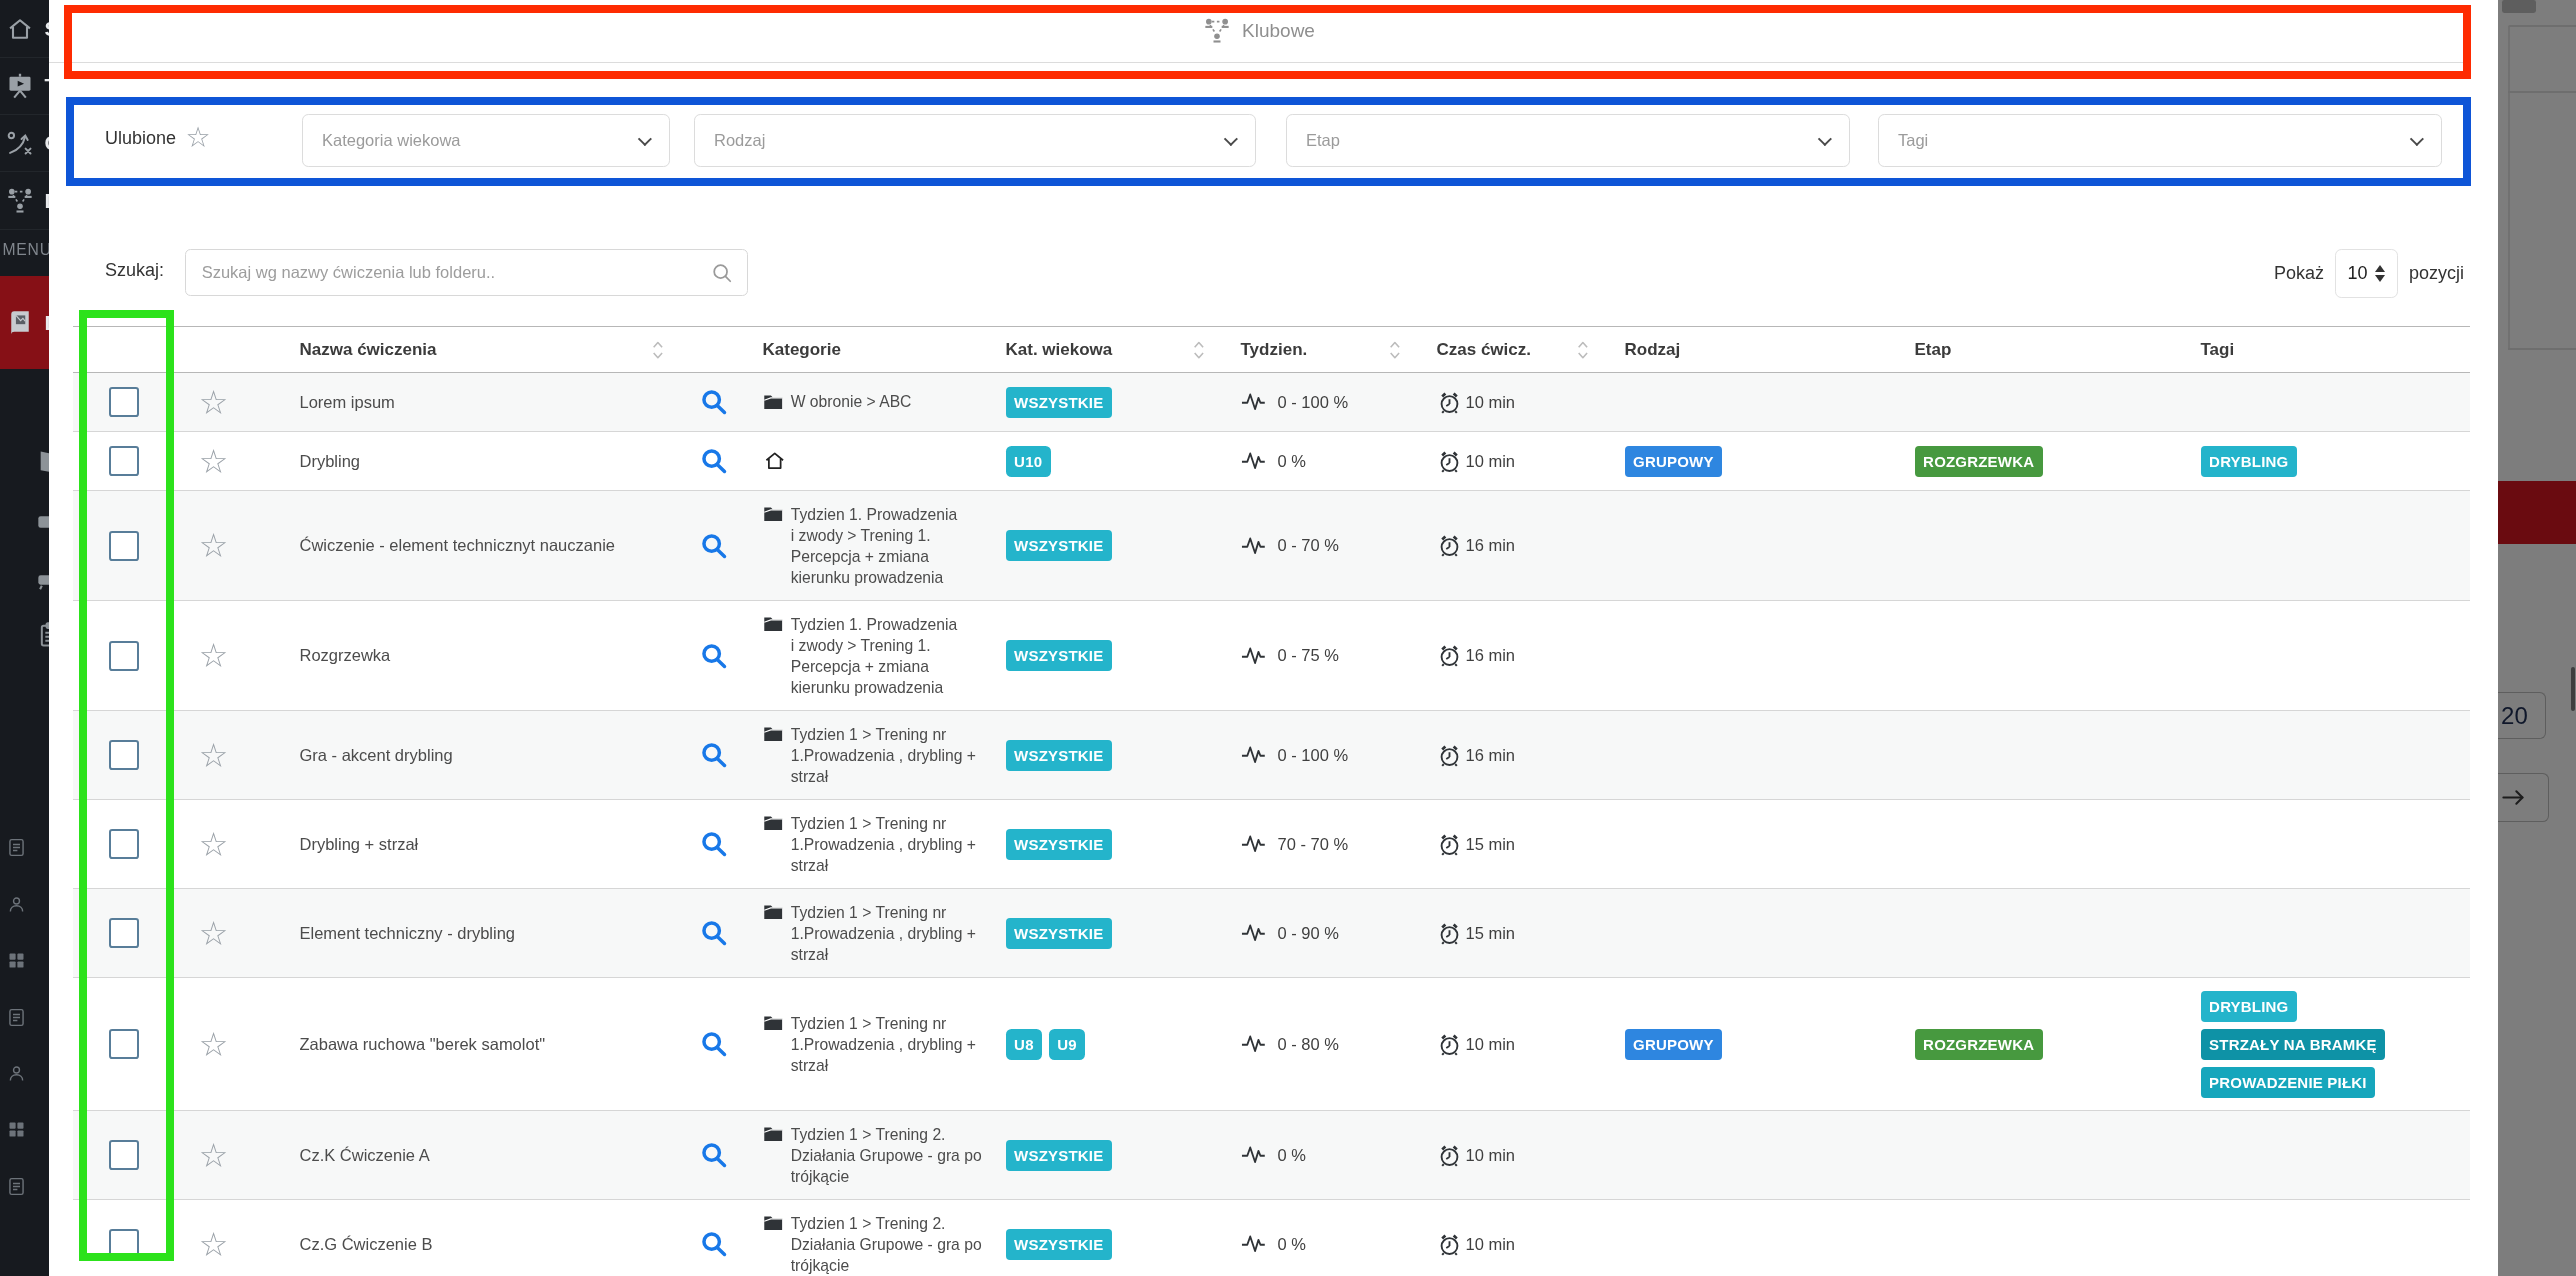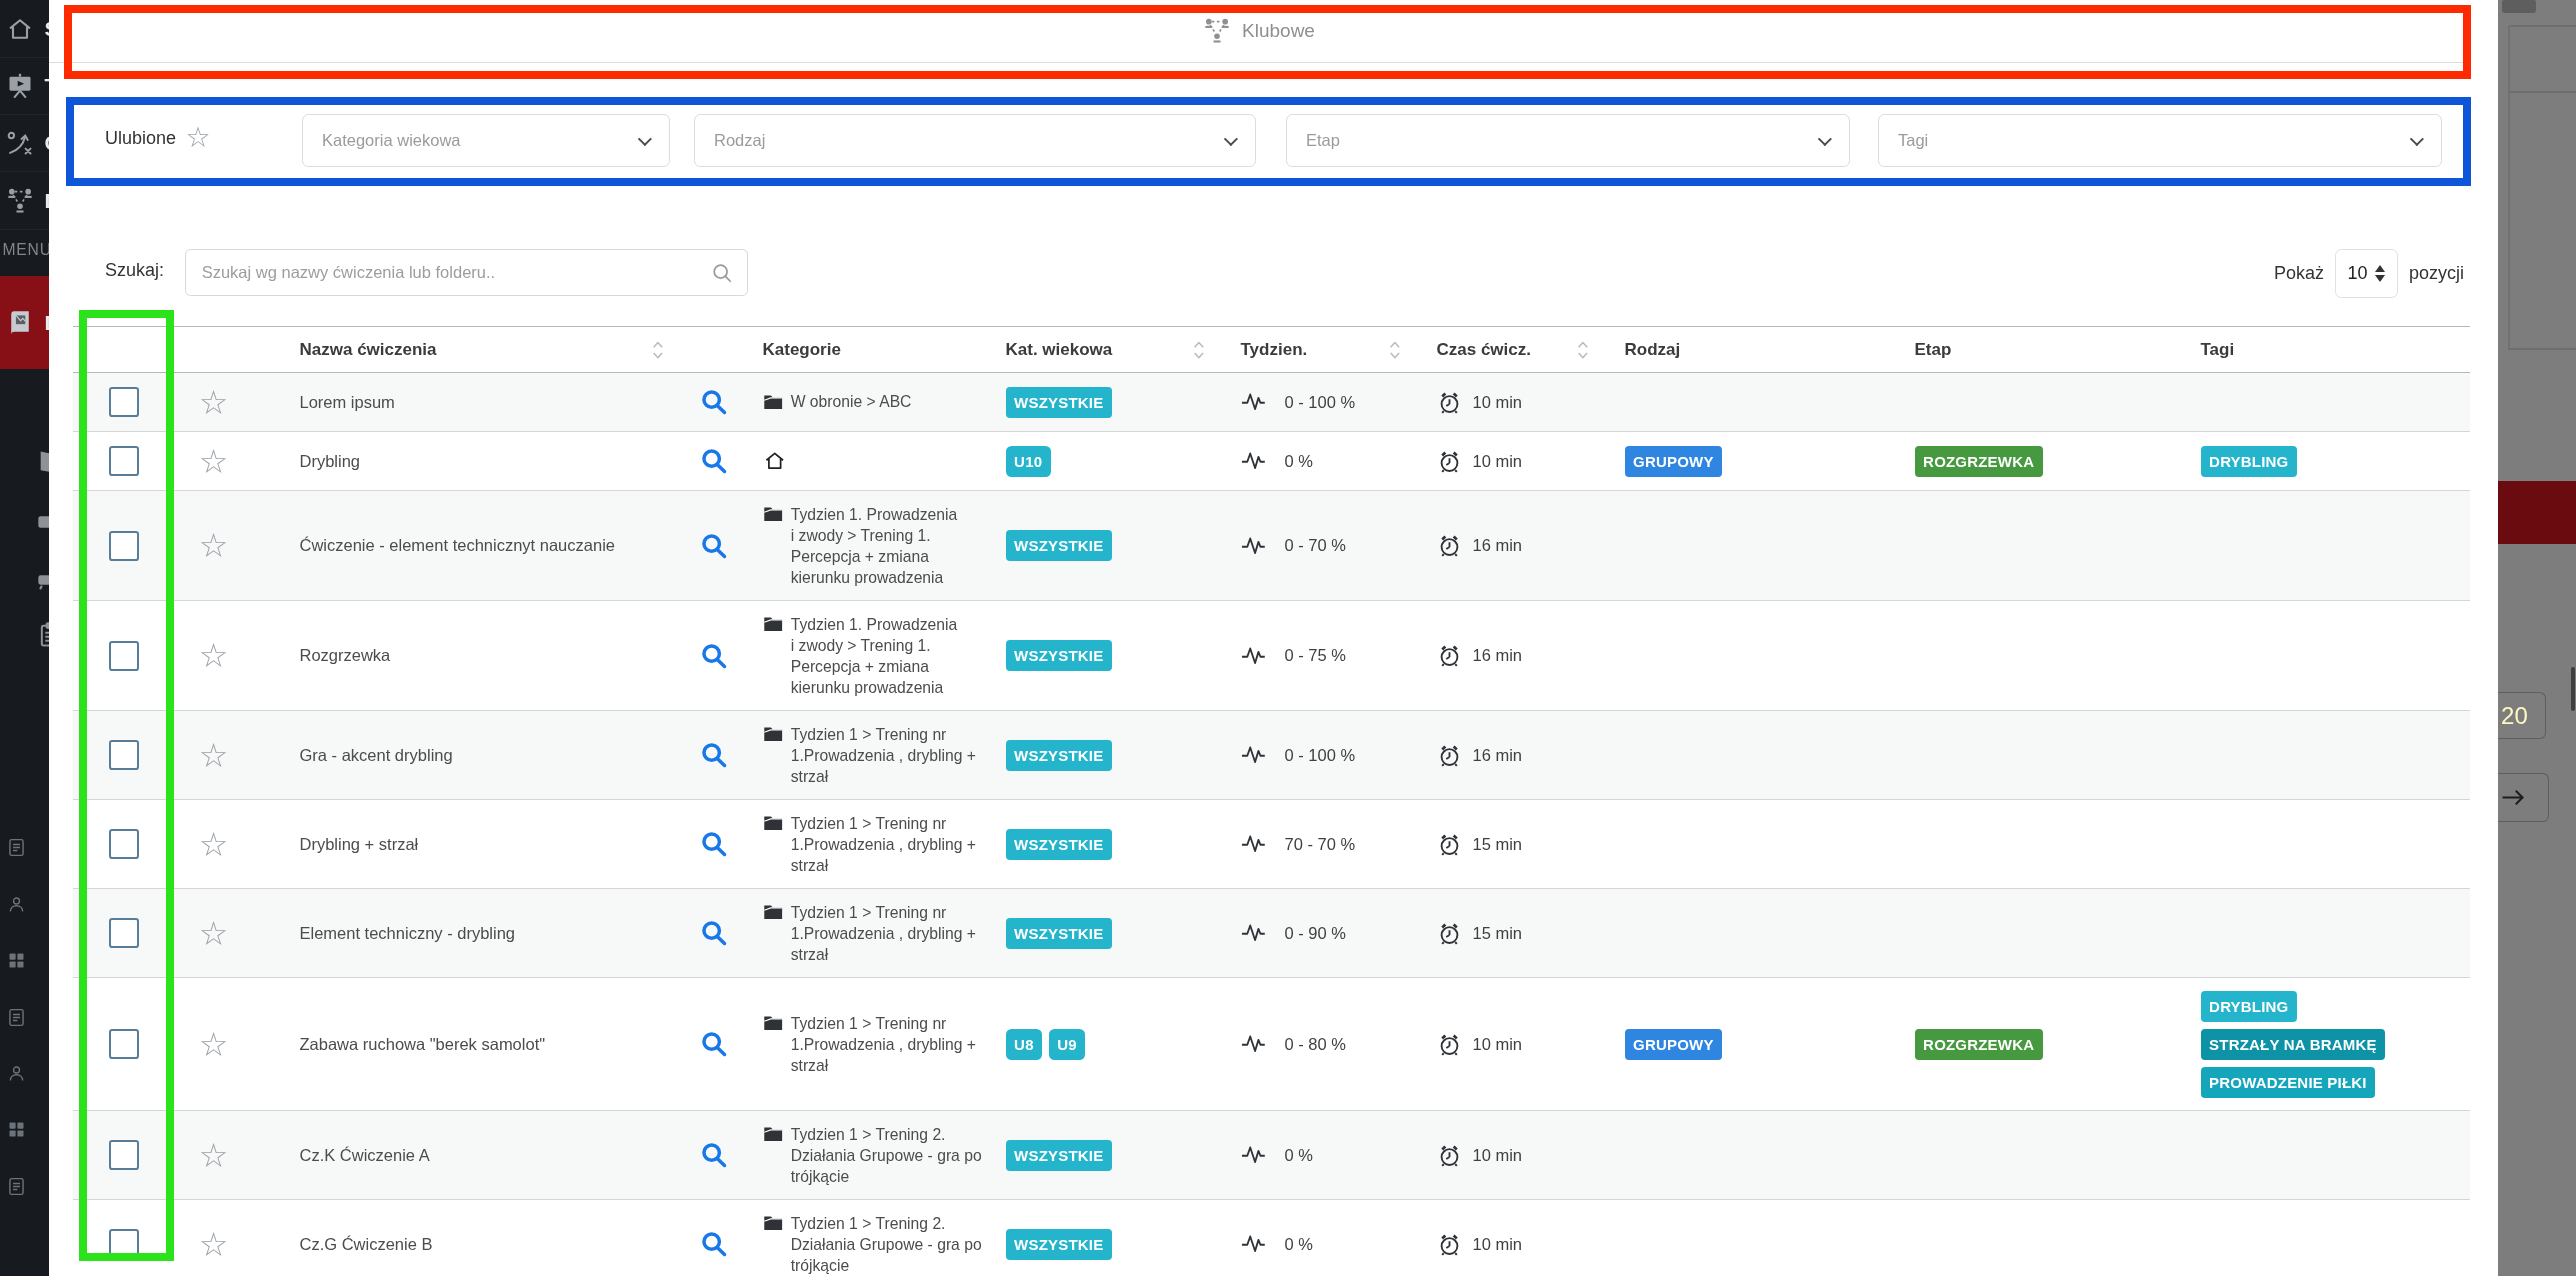--- a/index.html
+++ b/index.html
@@ -19,21 +19,21 @@
   .sb-lower{position:absolute;color:#8d9398;}
   .sb-lower svg{width:28px;height:28px;}
   .sb-mini{position:absolute;color:#6d737a;}
   .sb-mini svg{width:21px;height:21px;}
   
   .right-strip{position:absolute;left:2498px;top:0;width:78px;height:1276px;background:#7d7d7d;z-index:1;}
   .rs-thumb{position:absolute;left:3.9px;top:0;width:34px;height:12.5px;background:#5e5e5e;border-radius:2.4px;}
   .rs-line{position:absolute;left:10.2px;right:0;height:1.6px;background:#6e6e6e;}
   .rs-vline{position:absolute;left:10.2px;top:27px;height:321px;width:1.6px;background:#717171;}
   .rs-red{position:absolute;left:0;right:0;top:481px;height:63px;background:#6a0b10;}
-  .rs-numbox{position:absolute;left:0;top:692px;width:44px;height:45px;border:1.6px solid #5e5e5e;border-left:none;border-radius:0 6.3px 6.3px 0;color:#fef9c3;font-size:24px;display:flex;align-items:center;padding-left:3.1px;text-align:center;}
+  .rs-numbox{position:absolute;left:0;top:692px;width:44px;height:45px;border:1.6px solid #5e5e5e;border-left:none;border-radius:0 6.3px 6.3px 0;color:#0f172a;font-size:24px;display:flex;align-items:center;padding-left:3.1px;text-align:center;}
   .rs-arrowbox{position:absolute;left:0;top:773px;width:50px;height:47px;border:1.6px solid #5e5e5e;border-left:none;border-radius:0 6.3px 6.3px 0;display:flex;align-items:center;}
   .rs-arrowbox svg{width:27px;height:27px;margin-left:1.6px;}
   .rs-scroll2{position:absolute;left:73px;top:667px;width:3.9px;height:44px;background:#3f3f3f;border-radius:2.4px;}
   
   .panel{position:absolute;left:49px;top:0;width:2449px;height:1276px;background:#ffffff;z-index:2;color:#4a4a4a;}
   
   .tabbar{position:absolute;left:0;top:0;width:2420px;height:63px;display:flex;}
   .tab{flex:1;display:flex;align-items:center;justify-content:center;gap:11px;font-size:19px;color:#8f8f8f;border-bottom:1.6px solid #dcdcdc;background:#fff;cursor:pointer;}
   .tab + .tab{border-left:1.6px solid #e7e7e7;}
   .tab.active{color:#3f3f3f;border-bottom-color:transparent;}
@@ -74,21 +74,21 @@
   .cell-star{font-size:33px;color:#9aa1a8;line-height:1;display:flex;justify-content:center;cursor:pointer;}
   .cell-name{font-size:16.5px;color:#4c4c4c;padding-left:47px;}
   .cell-zoom{display:flex;}
   .cell-zoom svg{width:28px;height:28px;color:#1878e8;cursor:pointer;}
   .cell-cat{display:flex;align-items:flex-start;gap:7.8px;font-size:15.7px;line-height:21px;color:#4c4c4c;}
   .cell-cat .f-ico{width:20.4px;height:20.4px;color:#2f3337;flex:none;margin-top:0.8px;}
   .cell-cat .h-ico{width:23.5px;height:23.5px;color:#222;flex:none;}
   .cat-text{white-space:pre-line;max-width:212px;}
   .cell-badges{display:flex;gap:6.3px;}
   .badge{display:inline-block;color:#fff;font-size:15px;font-weight:700;padding:7px 8.6px;border-radius:3.9px;letter-spacing:0.2px;white-space:nowrap;}
-  .cell-int,.cell-dur{display:flex;align-items:center;gap:11px;font-size:16.5px;color:#3f3f3f;}
+  .cell-int,.cell-dur{display:flex;align-items:center;gap:4px;font-size:16.5px;color:#3f3f3f;}
   .cell-int svg{width:33px;height:23.5px;color:#2f3337;flex:none;}
   .cell-dur svg{width:25px;height:25px;color:#2f3337;flex:none;}
   .cell-tags{display:flex;flex-direction:column;align-items:flex-start;gap:7px;}
   
   .ann{position:absolute;z-index:10;pointer-events:none;box-sizing:border-box;}
   .ann-red{left:64px;top:4.7px;width:2407px;height:74px;border:8.6px solid #fe2b01;}
   .ann-blue{left:66px;top:97px;width:2405px;height:89px;border:8.6px solid #0e55d7;}
   .ann-green{left:79px;top:310px;width:95px;height:951px;border:8.6px solid #2ce21b;}
 </style>
 </head>

